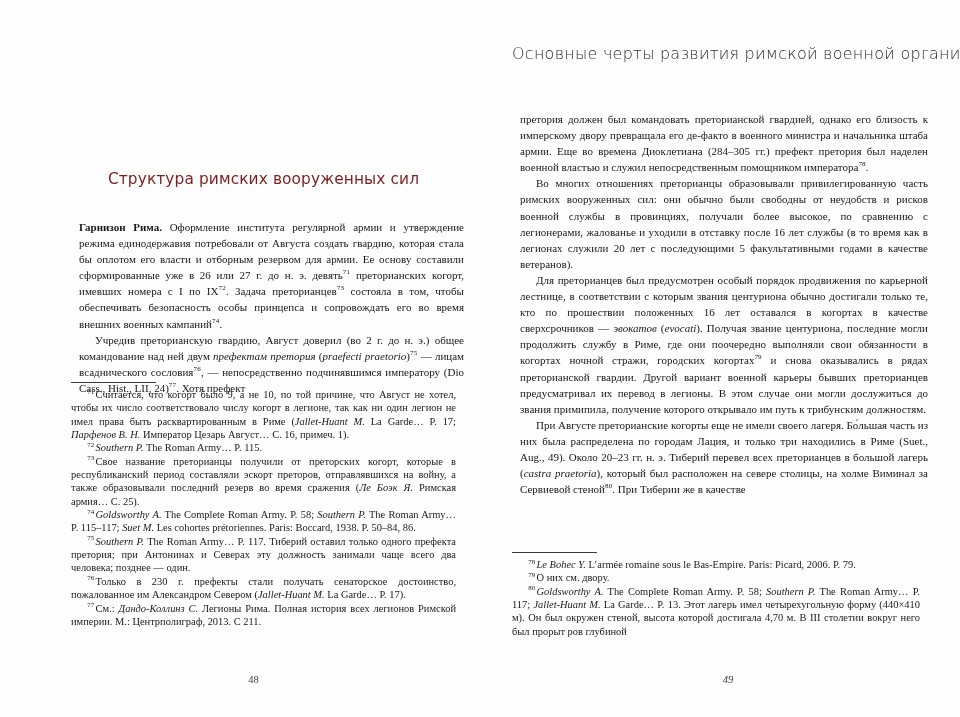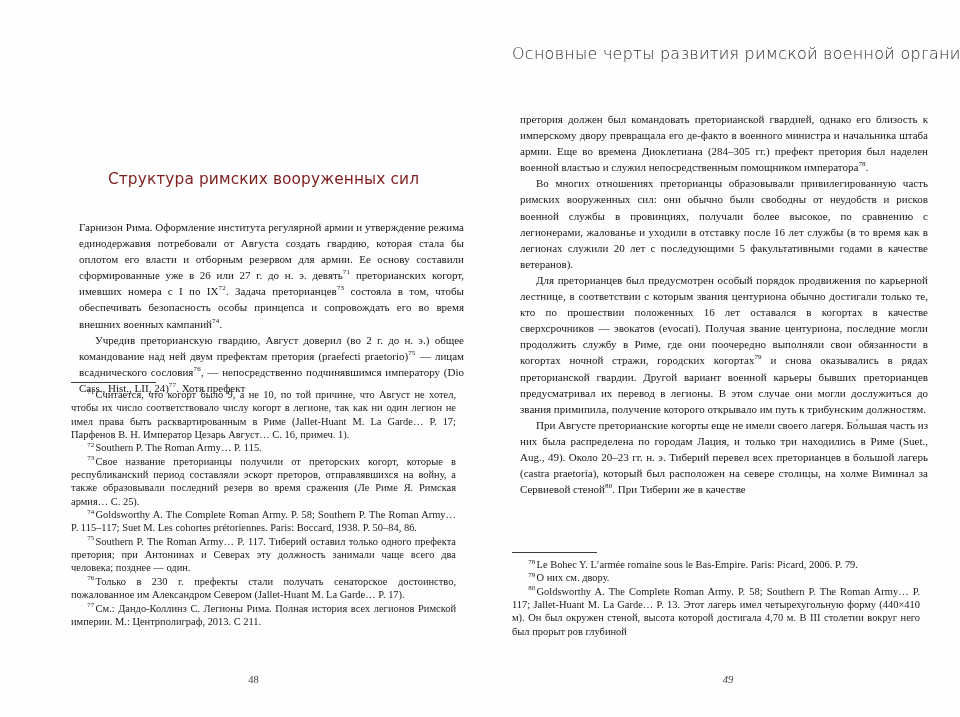--- a/index.html
+++ b/index.html
@@ -78,22 +78,22 @@
     hyphens: manual;
     color: #171717;
     margin-top: 36px;
   }
   .body-block p {
     margin: 0;
     text-indent: 1.45em;
   }
   .body-block p.no-indent { text-indent: 0; }
 
-  .lead-in { font-weight: normal; }
-  .it { }
+  .lead-in { font-weight: bold; }
+  .it { font-style: italic; }
 
   sup.fn {
     font-size: 0.64em;
     vertical-align: super;
     line-height: 0;
     letter-spacing: 0.2px;
   }
 
   
   .footnotes {
@@ -156,21 +156,21 @@
           <p class="no-indent"><span class="lead-in">Гарнизон Рима.</span><span> Оформление института регулярной армии и утверждение режима единодержавия потребовали от Августа создать гвардию, которая стала бы оплотом его власти и отборным резервом для армии. Ее основу составили сформированные уже в 26 или 27 г. до н. э. девять</span><sup class="fn">71</sup><span> преторианских когорт, имевших номера с I по IX</span><sup class="fn">72</sup><span>. Задача преторианцев</span><sup class="fn">73</sup><span> состояла в том, чтобы обеспечивать безопасность особы принцепса и сопровождать его во время внешних военных кампаний</span><sup class="fn">74</sup><span>.</span></p>
 
           <p><span>Учредив преторианскую гвардию, Август доверил (во 2 г. до н. э.) общее командование над ней двум </span><span class="it">префектам претория</span><span> (</span><span class="it">praefecti praetorio</span><span>)</span><sup class="fn">75</sup><span> — лицам всаднического сословия</span><sup class="fn">76</sup><span>, — непосредственно подчинявшимся императору (Dio Cass., Hist., LII, 24)</span><sup class="fn">77</sup><span>. Хотя префект</span></p>
         </div>
 
         <div class="footnotes">
           <div class="fn-rule"></div>
           <div id="left-fn-list">
               <p><sup>71</sup><span>Считается, что когорт было 9, а не 10, по той причине, что Август не хотел, чтобы их число соответствовало числу когорт в легионе, так как ни один легион не имел права быть расквартированным в Риме (</span><span class="it">Jallet-Huant M.</span><span> La Garde… P. 17; </span><span class="it">Парфенов В. Н.</span><span> Император Цезарь Август… С. 16, примеч. 1).</span></p>
               <p><sup>72</sup><span class="it">Southern P.</span><span> The Roman Army… P. 115.</span></p>
-              <p><sup>73</sup><span>Свое название преторианцы получили от преторских когорт, которые в республиканский период составляли эскорт преторов, отправлявшихся на войну, а также образовывали последний резерв во время сражения (</span><span class="it">Ле Риме Я.</span><span> Римская армия… С. 25).</span></p>
+              <p><sup>73</sup><span>Свое название преторианцы получили от преторских когорт, которые в республиканский период составляли эскорт преторов, отправлявшихся на войну, а также образовывали последний резерв во время сражения (</span><span class="it">Ле Боэк Я.</span><span> Римская армия… С. 25).</span></p>
               <p><sup>74</sup><span class="it">Goldsworthy A.</span><span> The Complete Roman Army. P. 58; </span><span class="it">Southern P.</span><span> The Roman Army… P. 115–117; </span><span class="it">Suet M.</span><span> Les cohortes prétoriennes. Paris: Boccard, 1938. P. 50–84, 86.</span></p>
               <p><sup>75</sup><span class="it">Southern P.</span><span> The Roman Army… P. 117. Тиберий оставил только одного префекта претория; при Антонинах и Северах эту должность занимали чаще всего два человека; позднее — один.</span></p>
               <p><sup>76</sup><span>Только в 230 г. префекты стали получать сенаторское достоинство, пожалованное им Александром Севером (</span><span class="it">Jallet-Huant M.</span><span> La Garde… P. 17).</span></p>
               <p><sup>77</sup><span>См.: </span><span class="it">Дандо-Коллинз С.</span><span> Легионы Рима. Полная история всех легионов Римской империи. М.: Центрполиграф, 2013. С 211.</span></p>
             </div>
         </div>
 
         <div class="folio">48</div>
       </div>
     </div>

